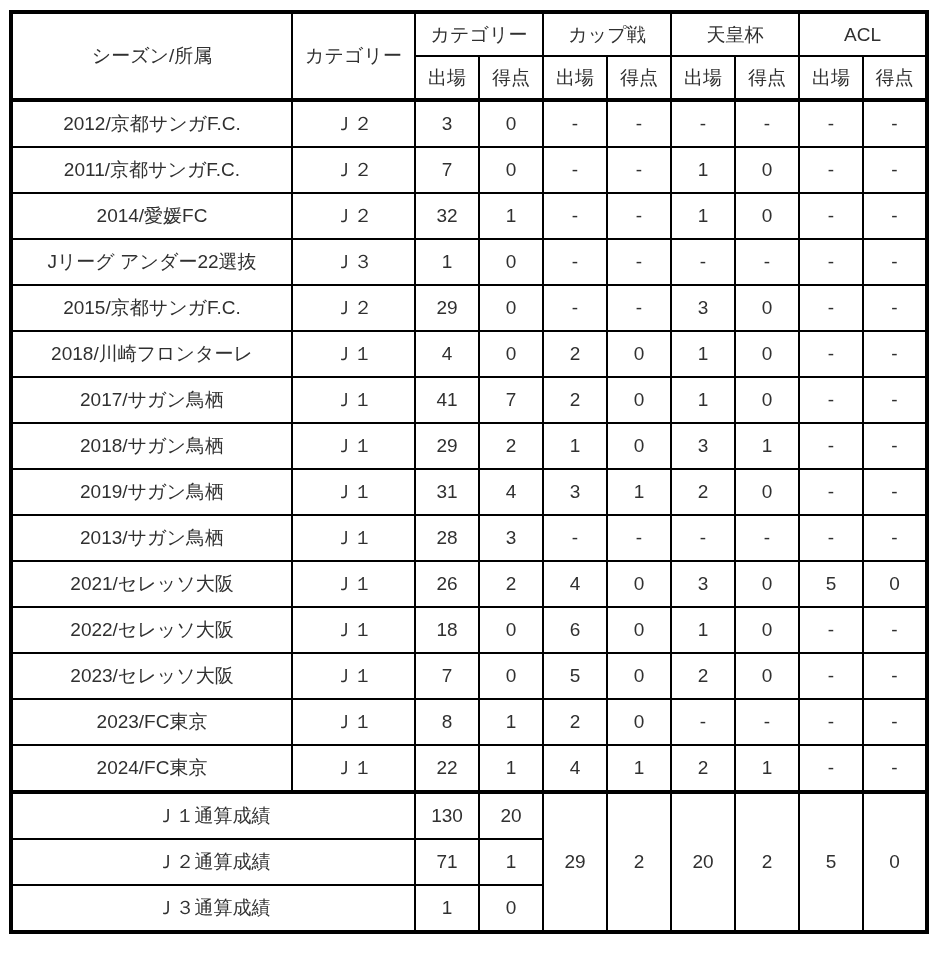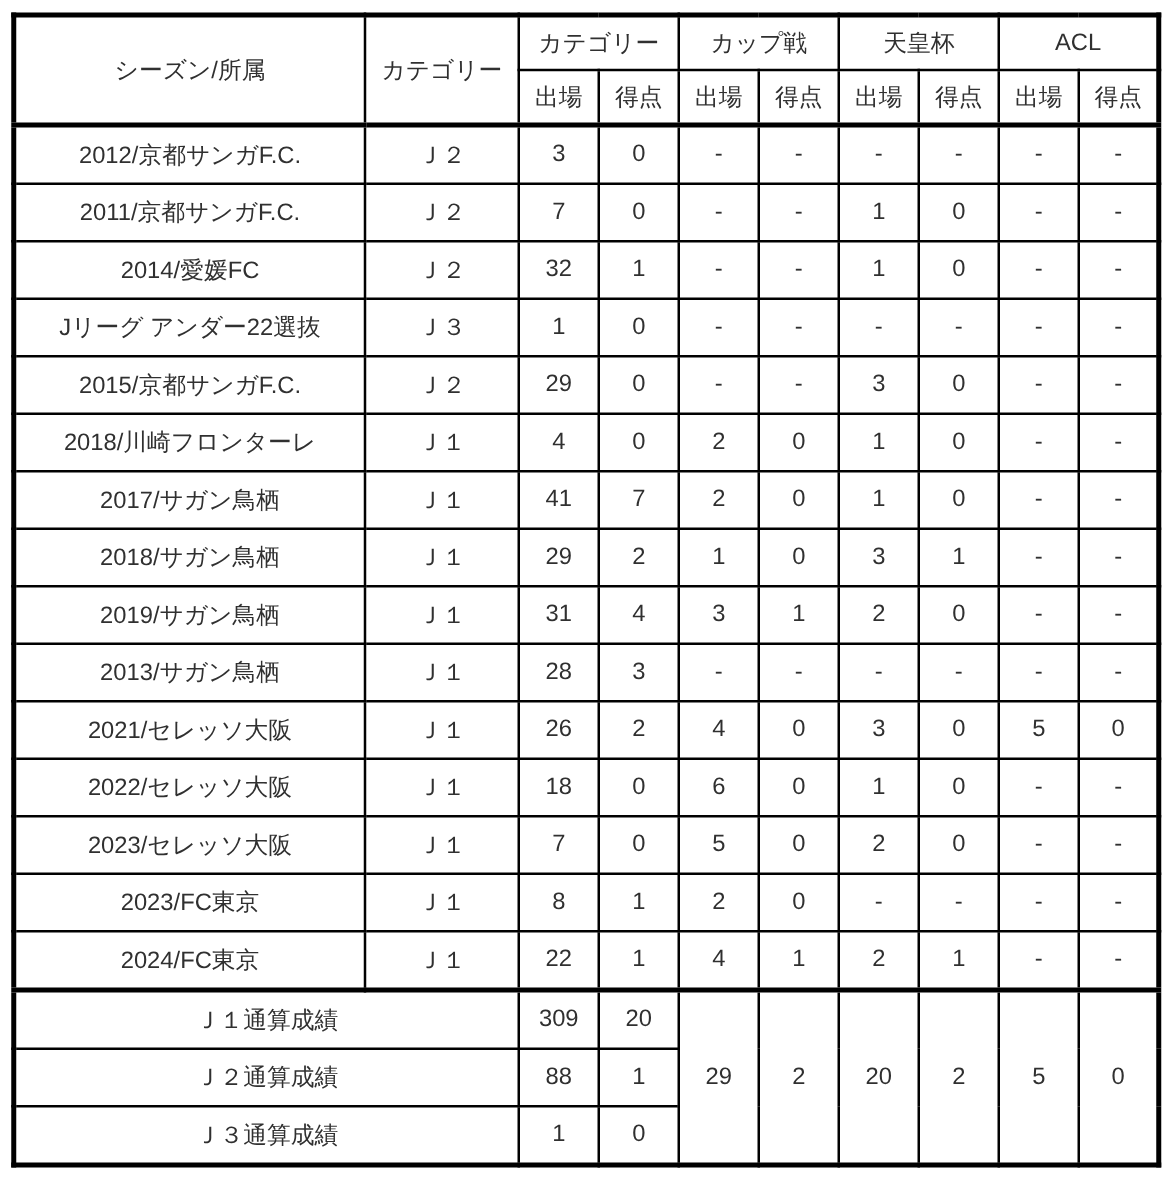--- a/index.html
+++ b/index.html
@@ -256,32 +256,32 @@
           <td>1</td>
           <td class="group-left">2</td>
           <td>1</td>
           <td class="group-left">-</td>
           <td>-</td>
         </tr>
       </tbody>
     <tfoot>
         <tr>
           <td class="total-label-cell" colspan="2">Ｊ１通算成績</td>
-          <td class="group-left">309</td>
+          <td class="group-left">130</td>
           <td>20</td>
           <td class="group-left" rowspan="3">29</td>
           <td rowspan="3">2</td>
           <td rowspan="3">20</td>
           <td rowspan="3">2</td>
           <td rowspan="3">5</td>
           <td rowspan="3">0</td>
         </tr>
         <tr>
           <td class="total-label-cell" colspan="2">Ｊ２通算成績</td>
-          <td class="group-left">88</td>
+          <td class="group-left">71</td>
           <td>1</td>
         </tr>
         <tr>
           <td class="total-label-cell" colspan="2">Ｊ３通算成績</td>
           <td class="group-left">1</td>
           <td>0</td>
         </tr>
       </tfoot>
   </table>
 </div>

